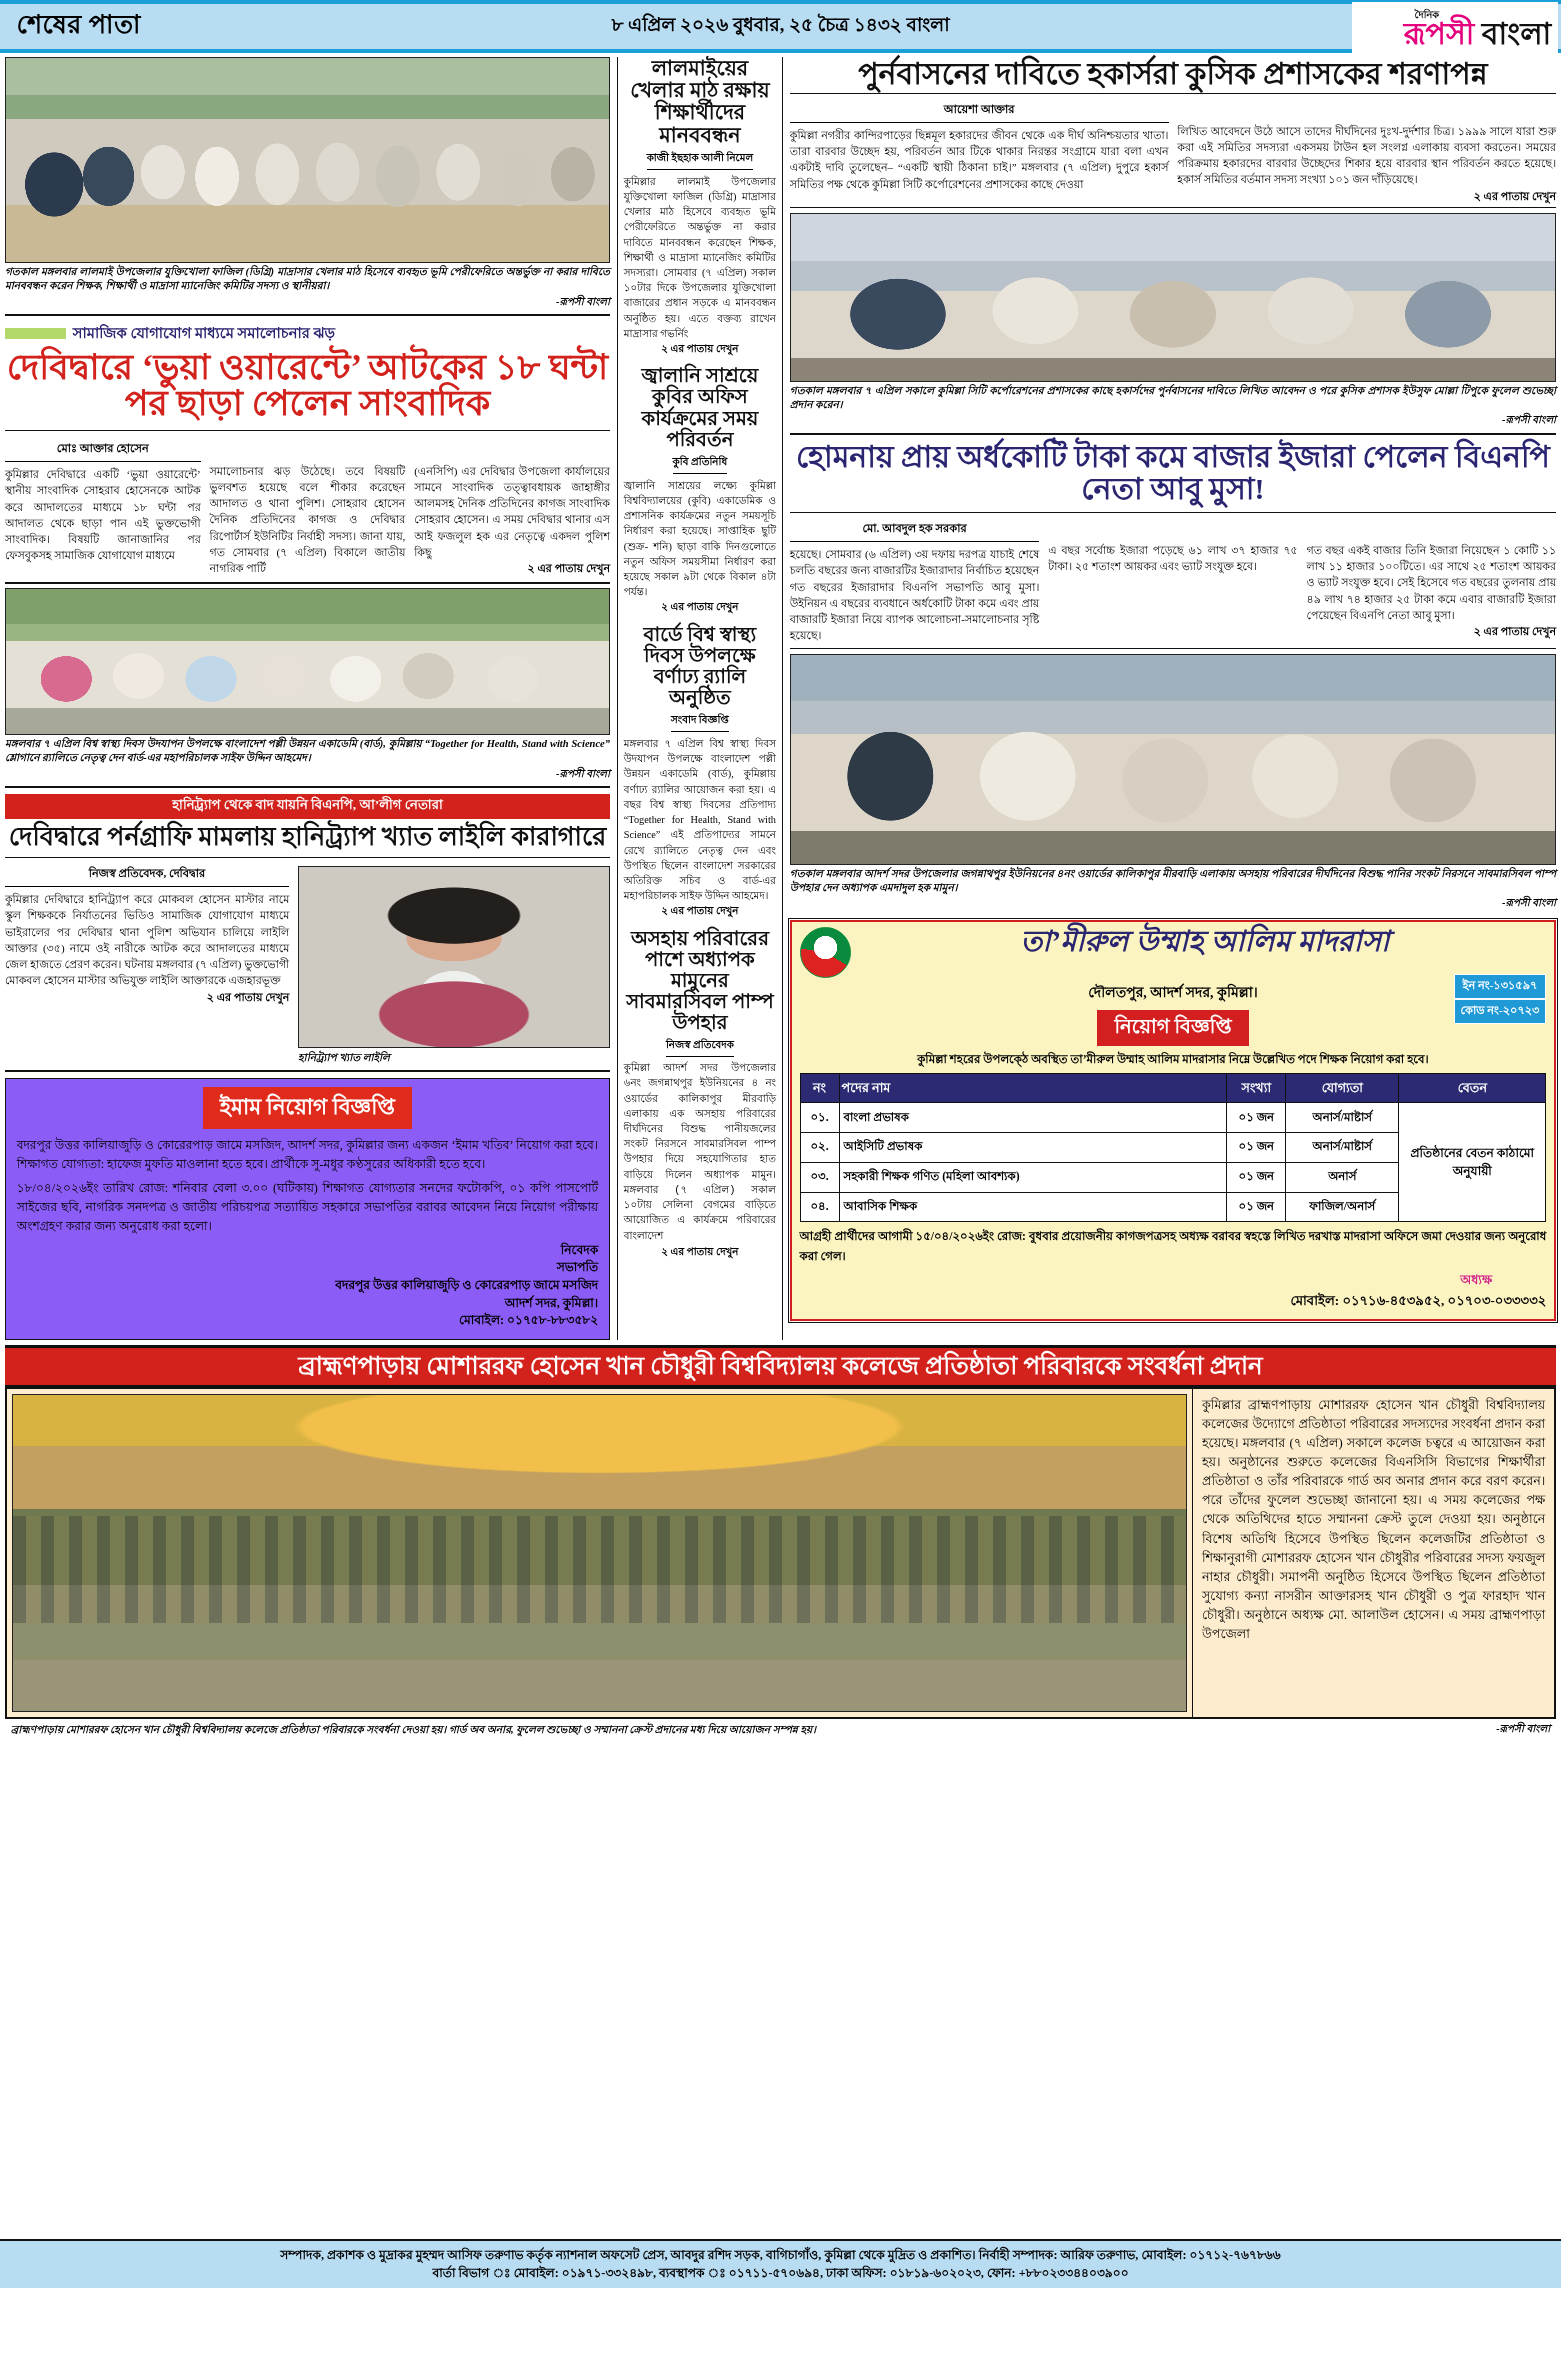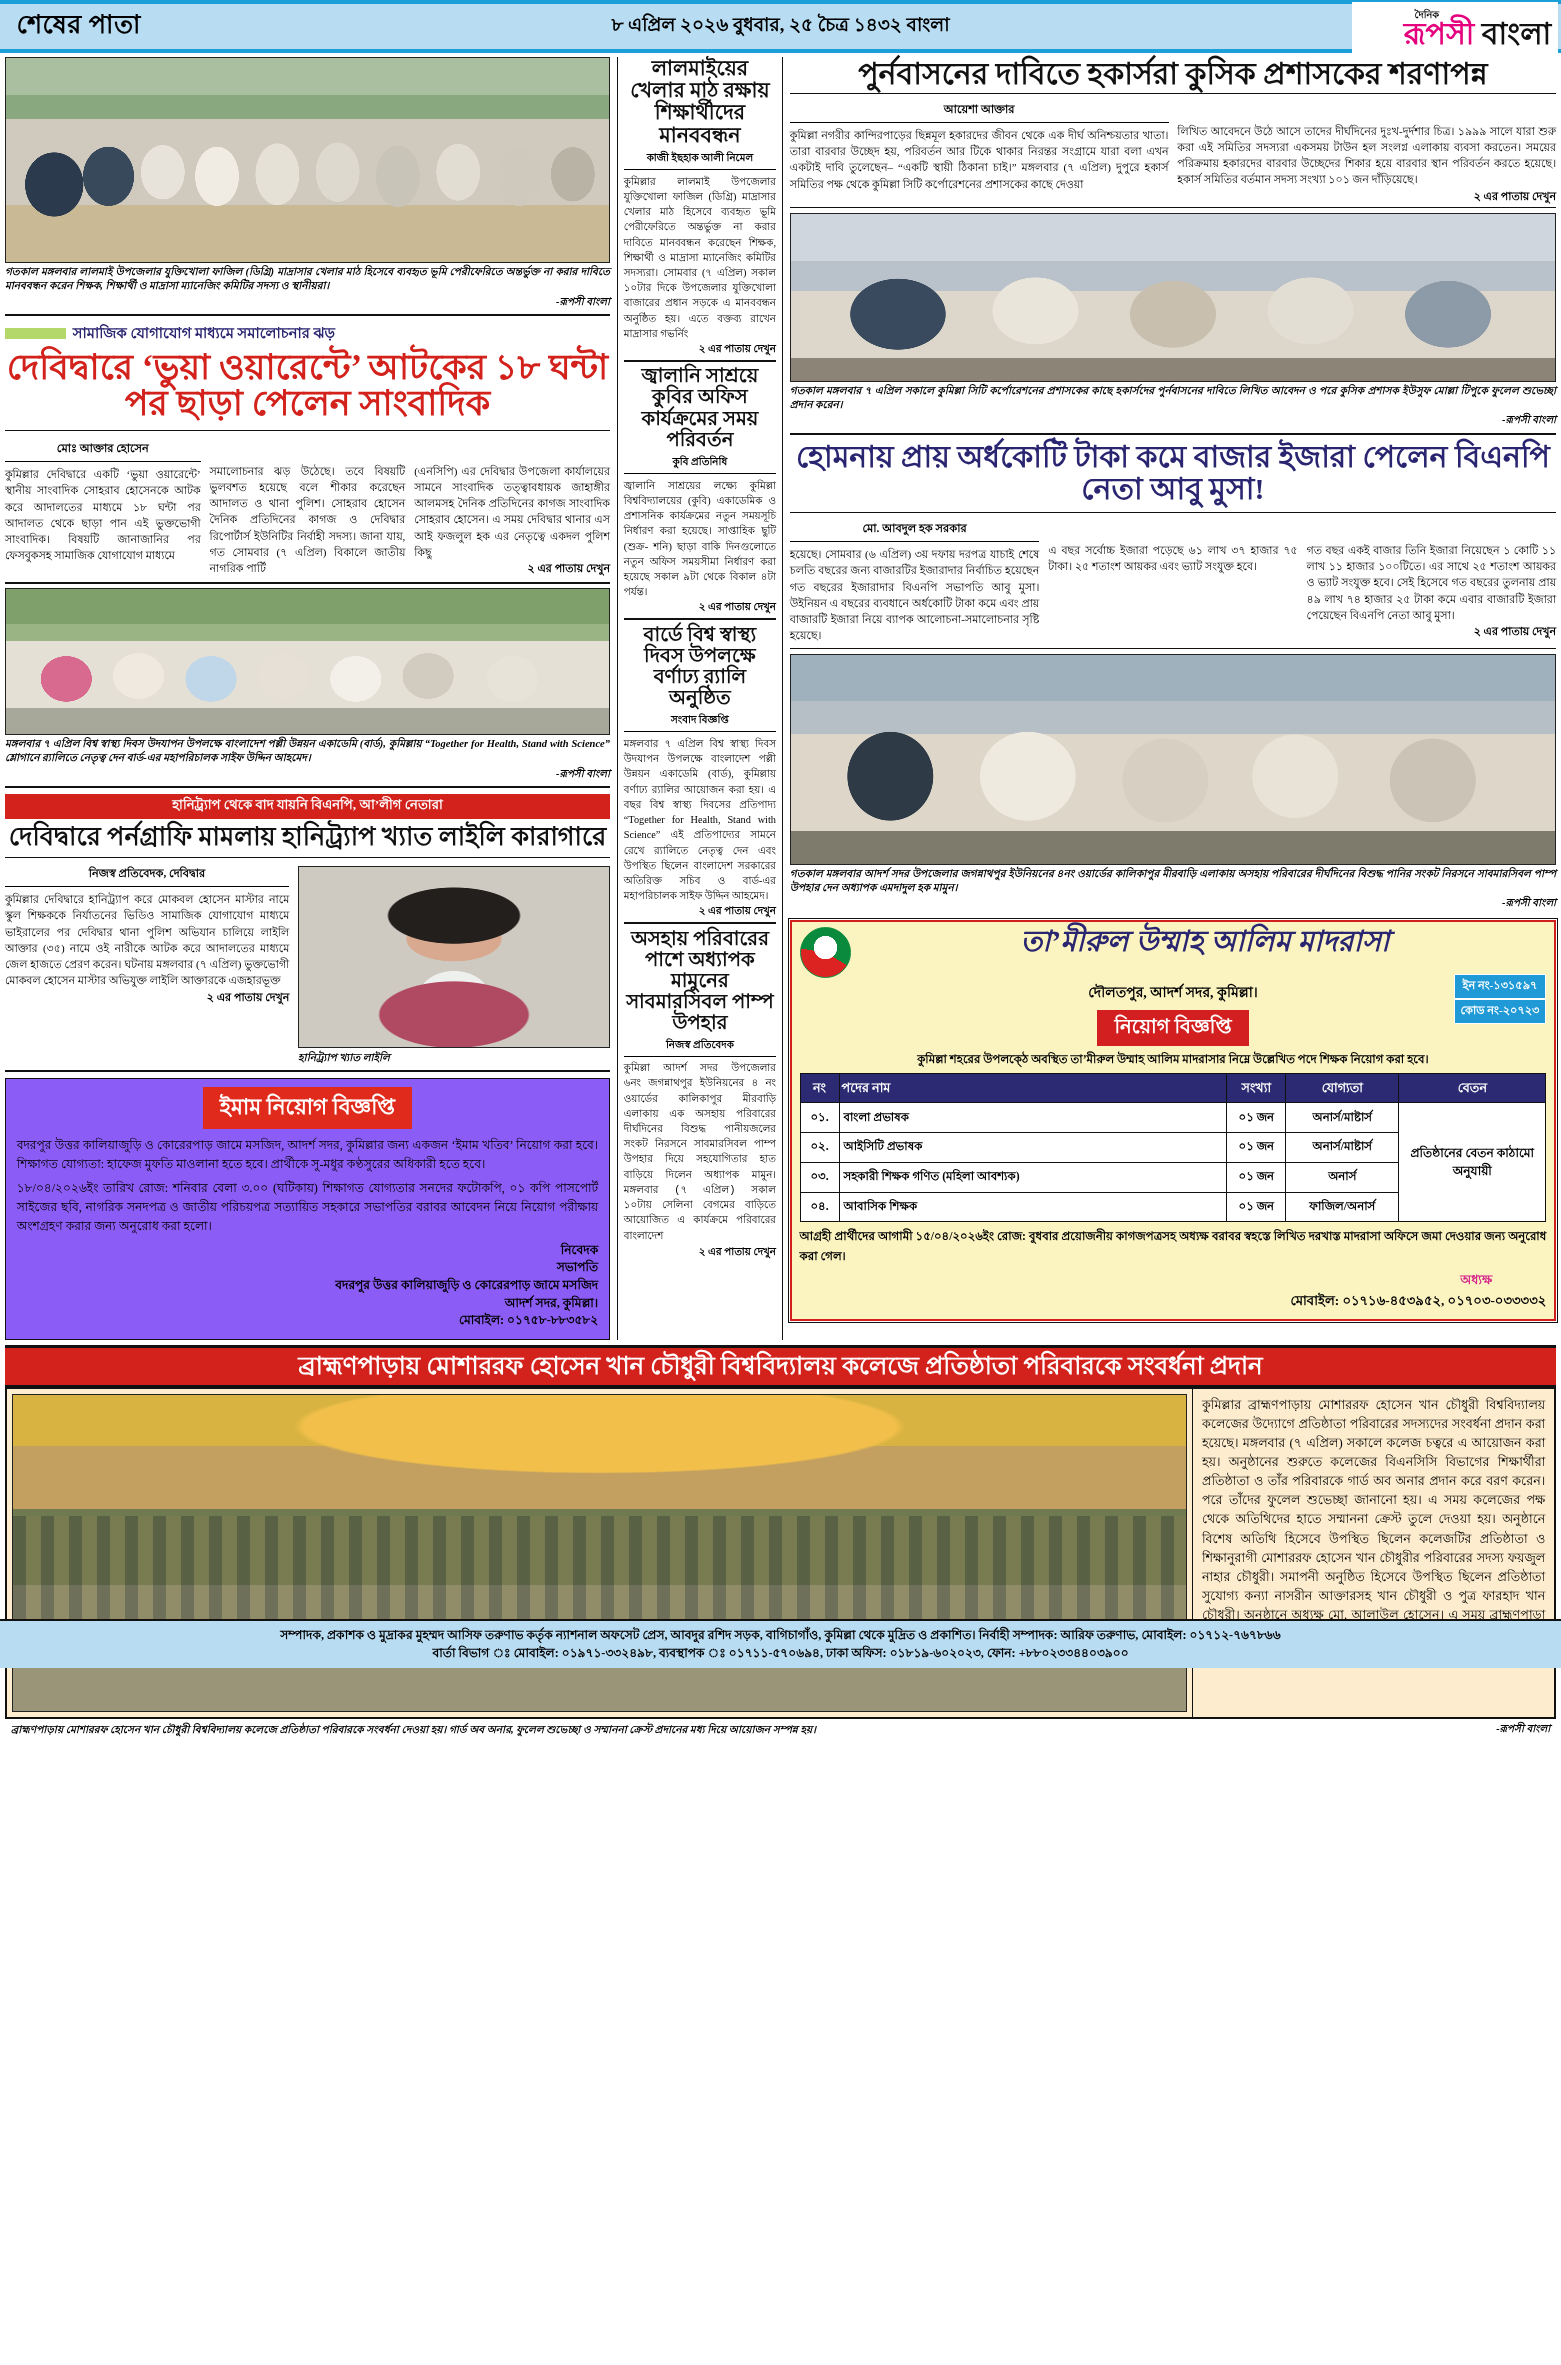--- a/index.html
+++ b/index.html
@@ -4,21 +4,21 @@
 <style>
   * { box-sizing: border-box; margin: 0; padding: 0; }
   body {
     width: 1561px;
     height: 2366px;
     background: #ffffff;
     font-family: "Liberation Serif", "DejaVu Serif", serif;
     color: #000;
     overflow: hidden;
   }
-  .page { position: relative; width: 1561px; height: 1668px; }
+  .page { position: relative; width: 1561px; height: 2288px; }
 
   
   .masthead {
     height: 53px;
     background: #b8dcf2;
     border-top: 4.4px solid #1a9fd8;
     border-bottom: 4.4px solid #1a9fd8;
     display: flex; align-items: center;
     position: relative;
   }
@@ -274,21 +274,21 @@
         <div style="text-align:right; font-size:12.2px; line-height:1.45; margin-top:5.9px; font-weight:bold;">
           <div>নিবেদক</div>
           <div>সভাপতি</div>
           <div>বদরপুর উত্তর কালিয়াজুড়ি ও কোরেরপাড় জামে মসজিদ</div>
           <div>আদর্শ সদর, কুমিল্লা।</div>
           <div>মোবাইল: ০১৭৫৮-৮৮৩৫৮২</div>
         </div>
       </div>
     </div>
 
-    <div class="col vline-l vline-r" style="width:166px; padding:0 5.9px;">
+    <div class="col vline-l vline-r" style="width:166px; padding:0 5.9px;align-items:center;">
 
       <div class="hl-black center" style="font-size:20.6px;">লালমাইয়ের খেলার মাঠ রক্ষায় শিক্ষার্থীদের মানববন্ধন</div>
       <div class="byline" style="font-size:10.3px;">কাজী ইছহাক আলী নিমেল</div>
       <div class="body-txt" style="font-size:10.3px;">কুমিল্লার লালমাই উপজেলার যুক্তিখোলা ফাজিল (ডিগ্রি) মাদ্রাসার খেলার মাঠ হিসেবে ব্যবহৃত ভূমি পেরীফেরিতে অন্তর্ভুক্ত না করার দাবিতে মানববন্ধন করেছেন শিক্ষক, শিক্ষার্থী ও মাদ্রাসা ম্যানেজিং কমিটির সদস্যরা। সোমবার (৭ এপ্রিল) সকাল ১০টার দিকে উপজেলার যুক্তিখোলা বাজারের প্রধান সড়কে এ মানববন্ধন অনুষ্ঠিত হয়। এতে বক্তব্য রাখেন মাদ্রাসার গভর্নিং</div>
       <div class="body-txt cont" style="font-size:10.3px;text-align:right;">২ এর পাতায় দেখুন</div>
 
       <div class="rule-thick"></div>
 
       <div class="hl-black center" style="font-size:19.6px;">জ্বালানি সাশ্রয়ে কুবির অফিস কার্যক্রমের সময় পরিবর্তন</div>
       <div class="byline" style="font-size:10.3px;">কুবি প্রতিনিধি</div>

